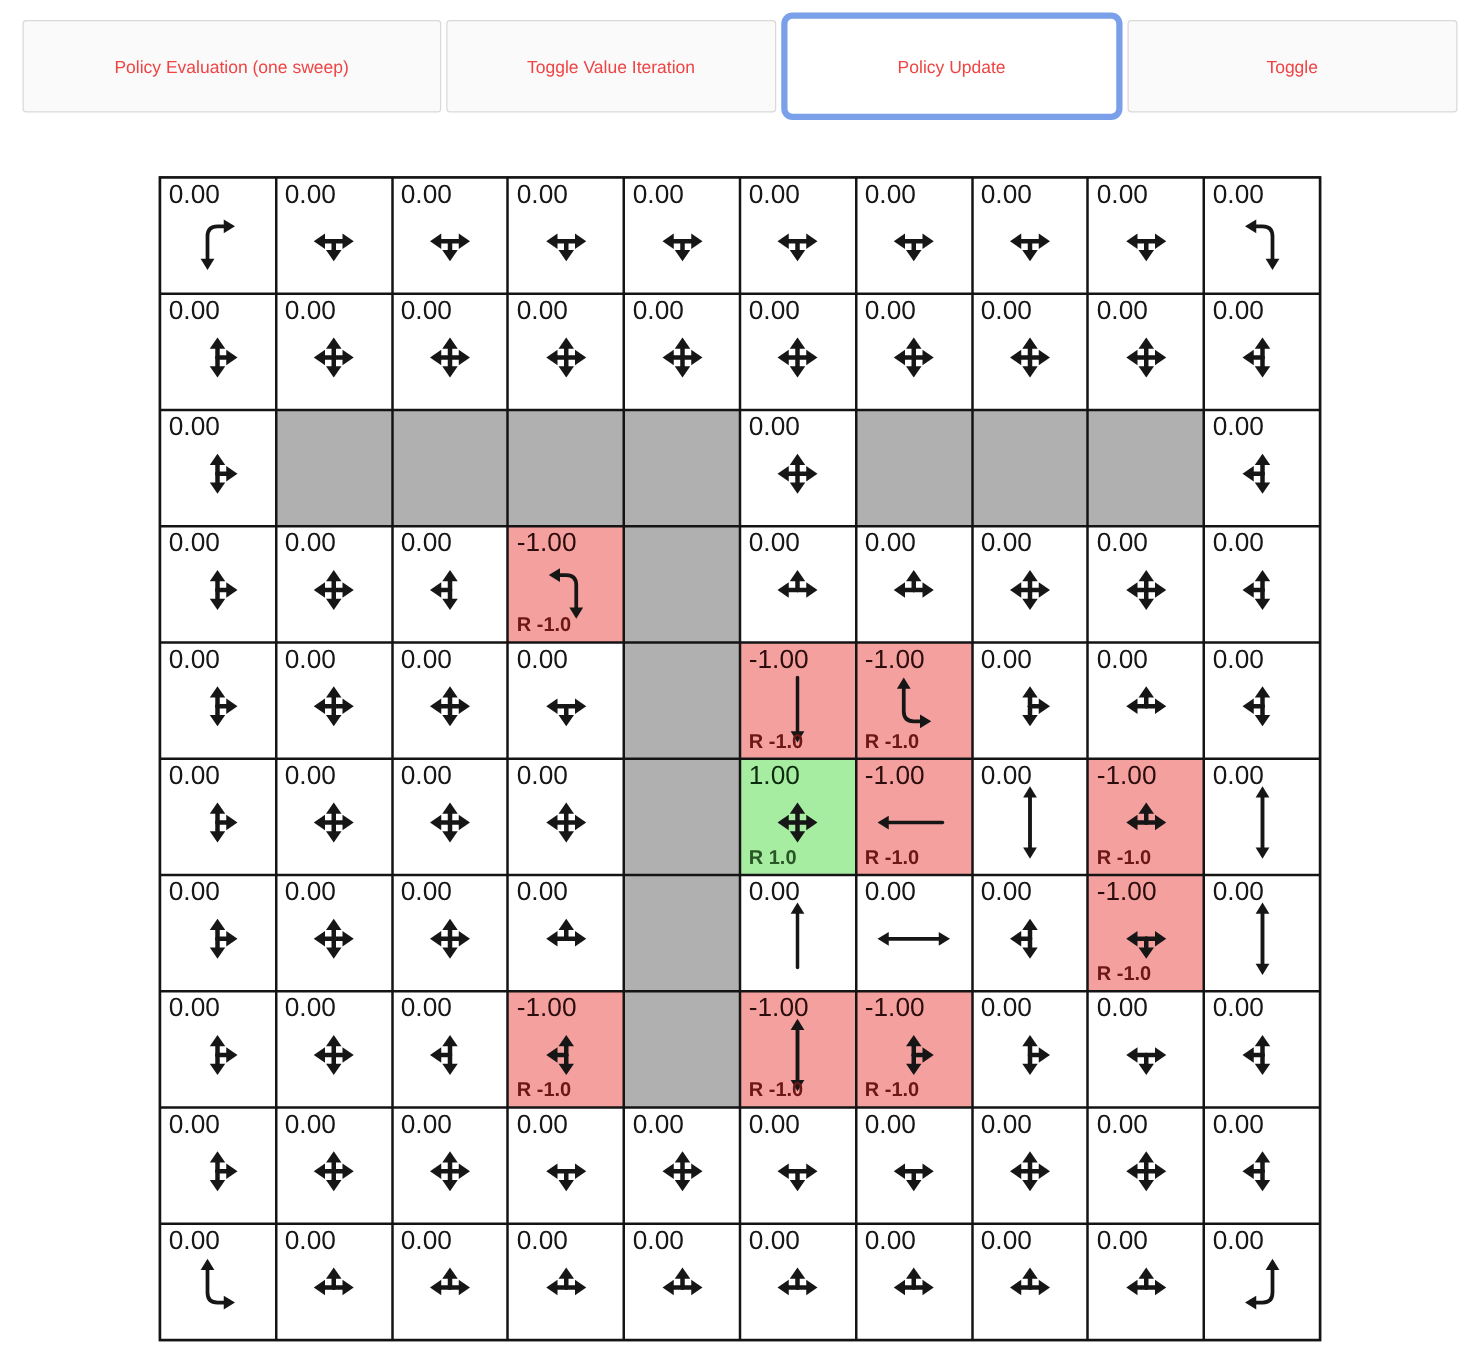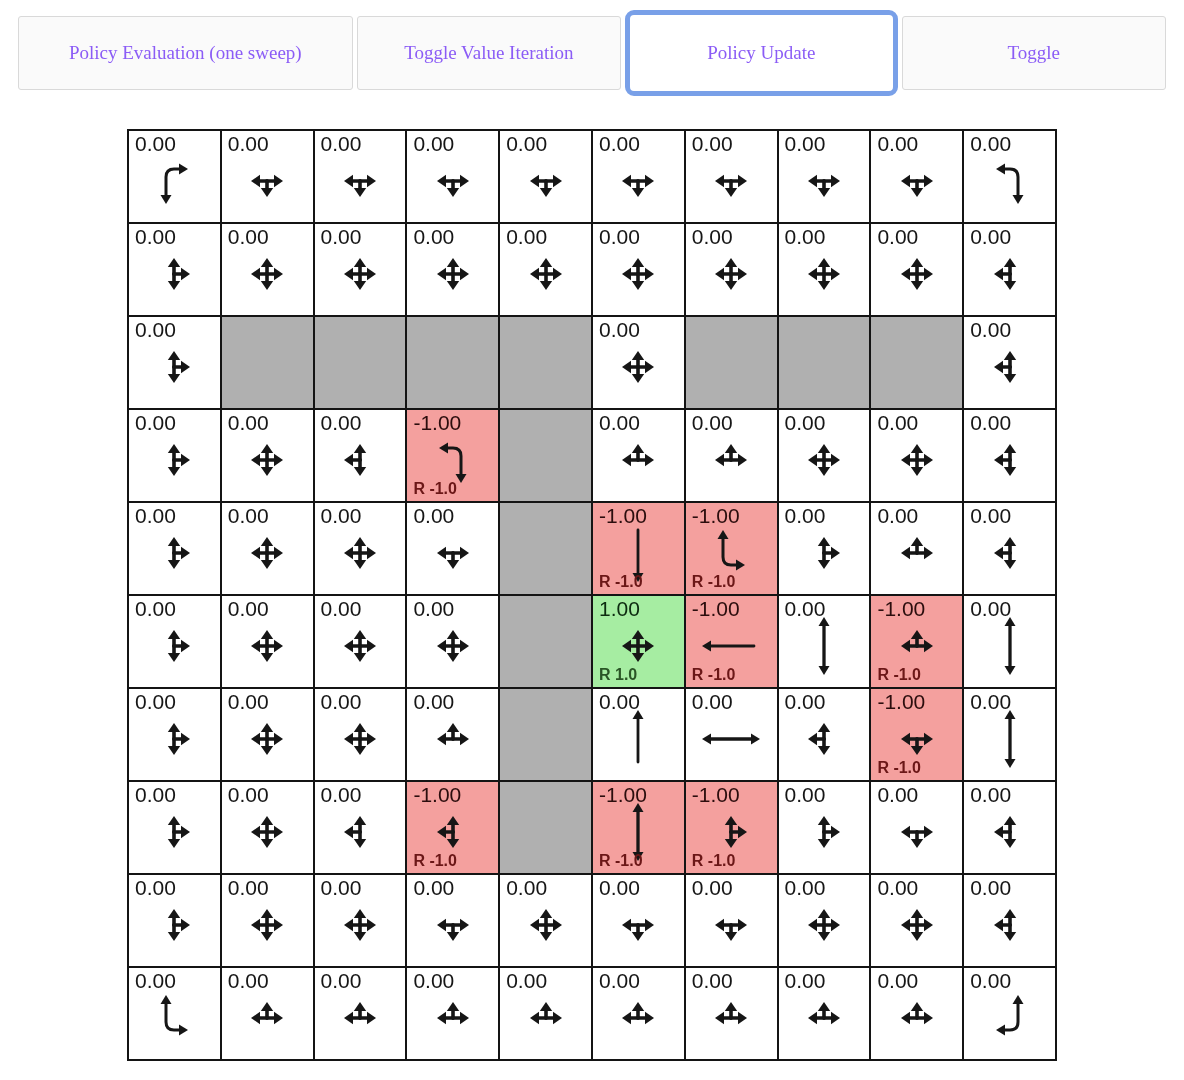--- a/index.html
+++ b/index.html
@@ -1,22 +1,22 @@
 <!DOCTYPE html>
 <html style="--accent: #79a0e8; --wall: #b0b0b0; --penalty: #f4a09e; --goal: #a6eda2; --penaltyLabel: #6b1717; --goalLabel: #2a5526;"><head>
 <meta charset="utf-8">
 <style>
   html,body{margin:0;padding:0;background:#ffffff;width:1184px;height:1080px;overflow:hidden;
     font-family:"Liberation Sans",sans-serif;}
   .toolbar{display:flex;align-items:center;gap:4px;padding:10px 18px 0 18px;height:96px;box-sizing:border-box;}
   .tb-btn{height:74px;background:#fafafa;border:1px solid #d9d9d9;border-radius:3px;
-    font-family:Liberation Serif, serif;font-size:19px;color:#8b5cf6;cursor:pointer;flex:1;}
+    font-family:Liberation Sans, sans-serif;font-size:14px;color:#ef4444;cursor:pointer;flex:1;}
   .tb-btn.first{flex:1.28;}
   .tb-btn.selected{height:86px;background:#ffffff;border:5px solid var(--accent,#79a0e8);border-radius:9px;}
-  .grid{width:926px;height:928px;margin:33px auto 0 auto;display:grid;
+  .grid{width:926px;height:928px;margin:45px auto 0 auto;display:grid;
     grid-template-columns:repeat(10,1fr);grid-template-rows:repeat(10,1fr);
     gap:2px;background:#141414;border:2px solid #141414;}
   .cell{background:#ffffff;position:relative;overflow:hidden;}
   .cell.wall{background:var(--wall,#b0b0b0);}
   .cell.penalty{background:var(--penalty,#f4a09e);}
   .cell.goal{background:var(--goal,#a6eda2);}
   .val{position:absolute;top:1px;left:6px;font-size:21px;color:#161616;}
   .cell.penalty .val{color:#2b0d0d;}
   .cell.goal .val{color:#0d2b10;}
   .reward{position:absolute;bottom:3px;left:6px;font-size:16px;font-weight:600;}

